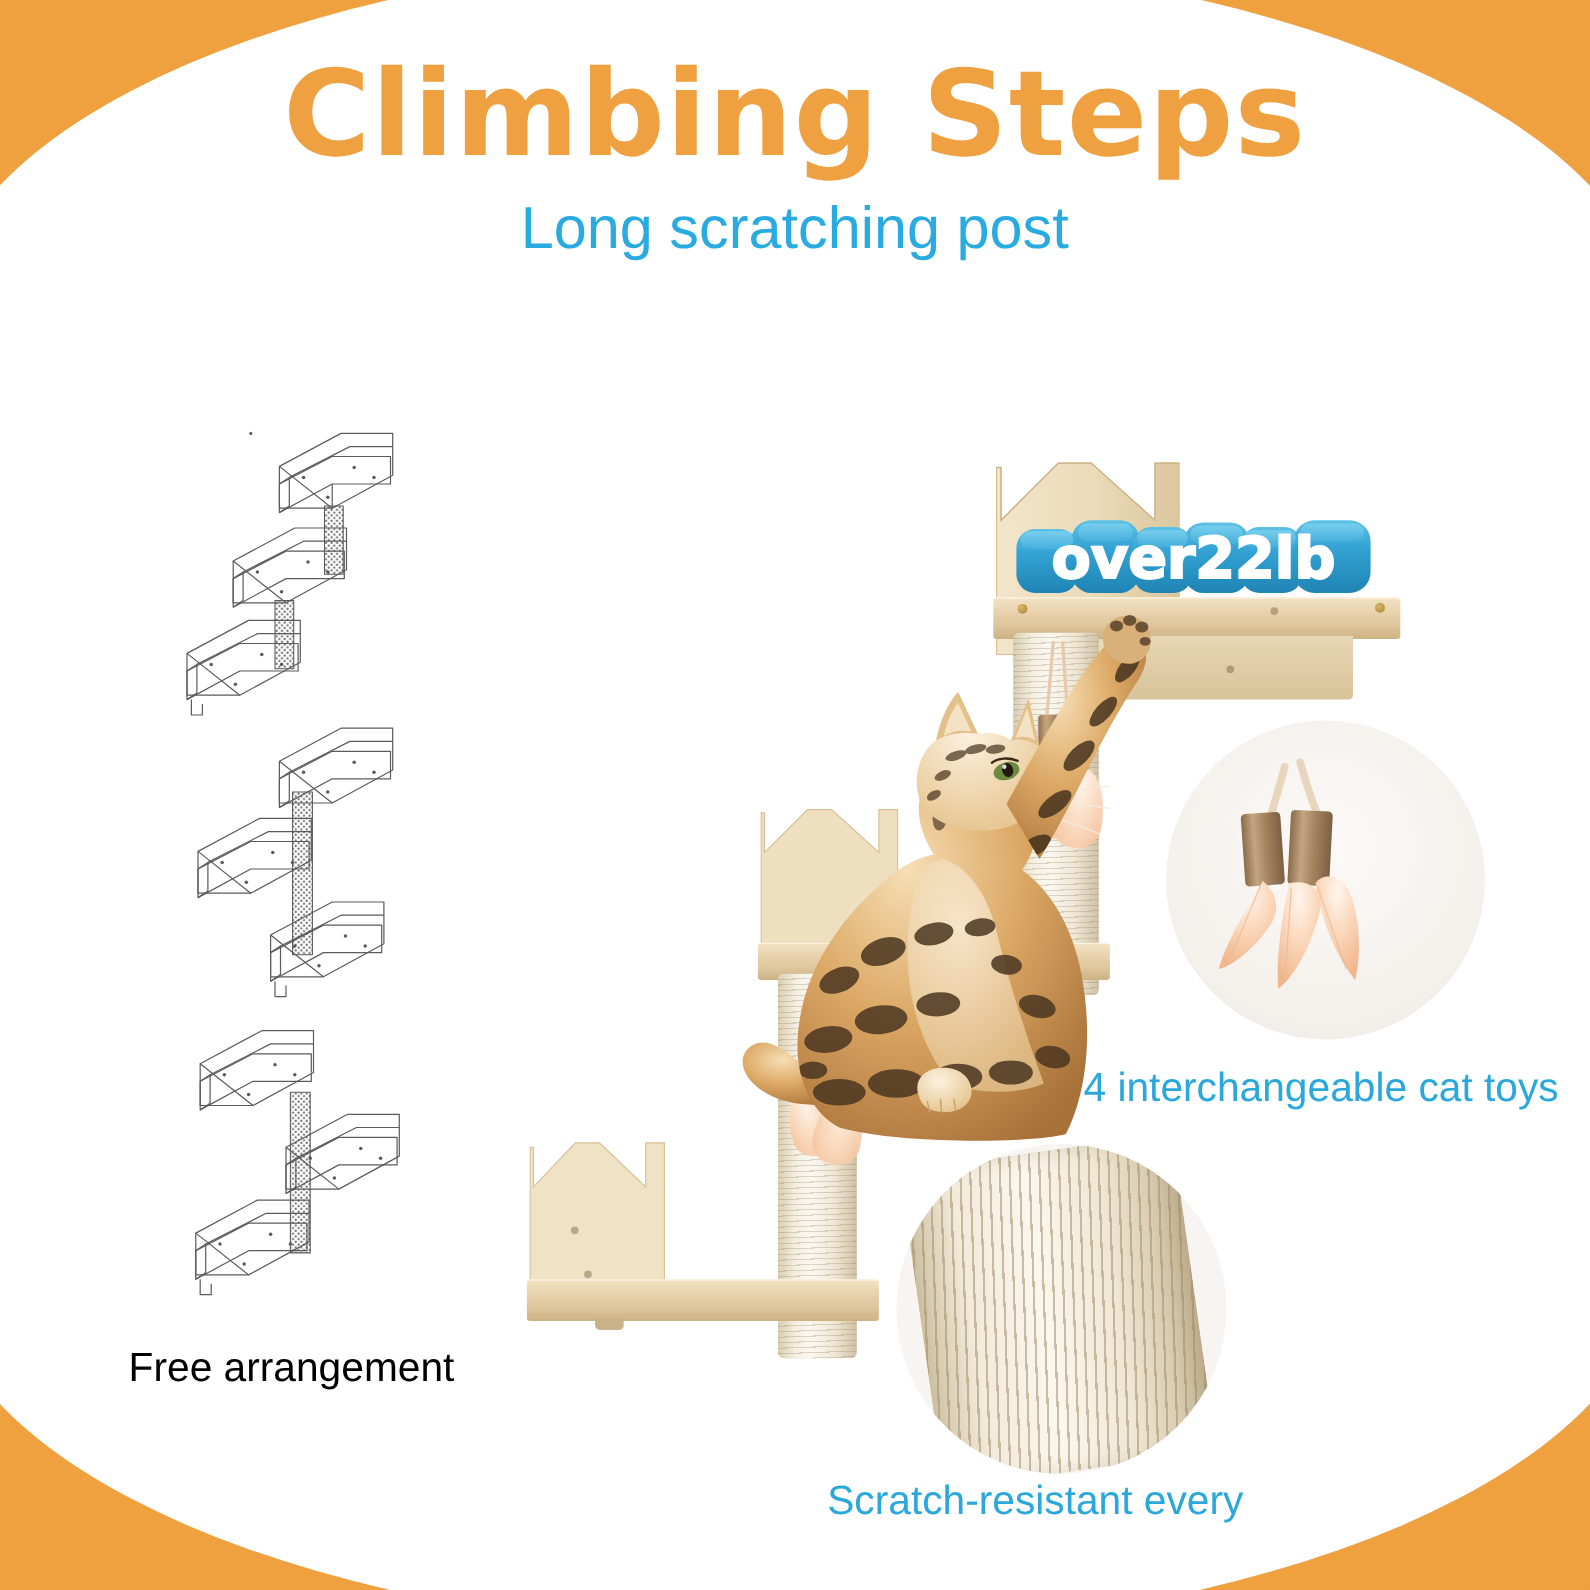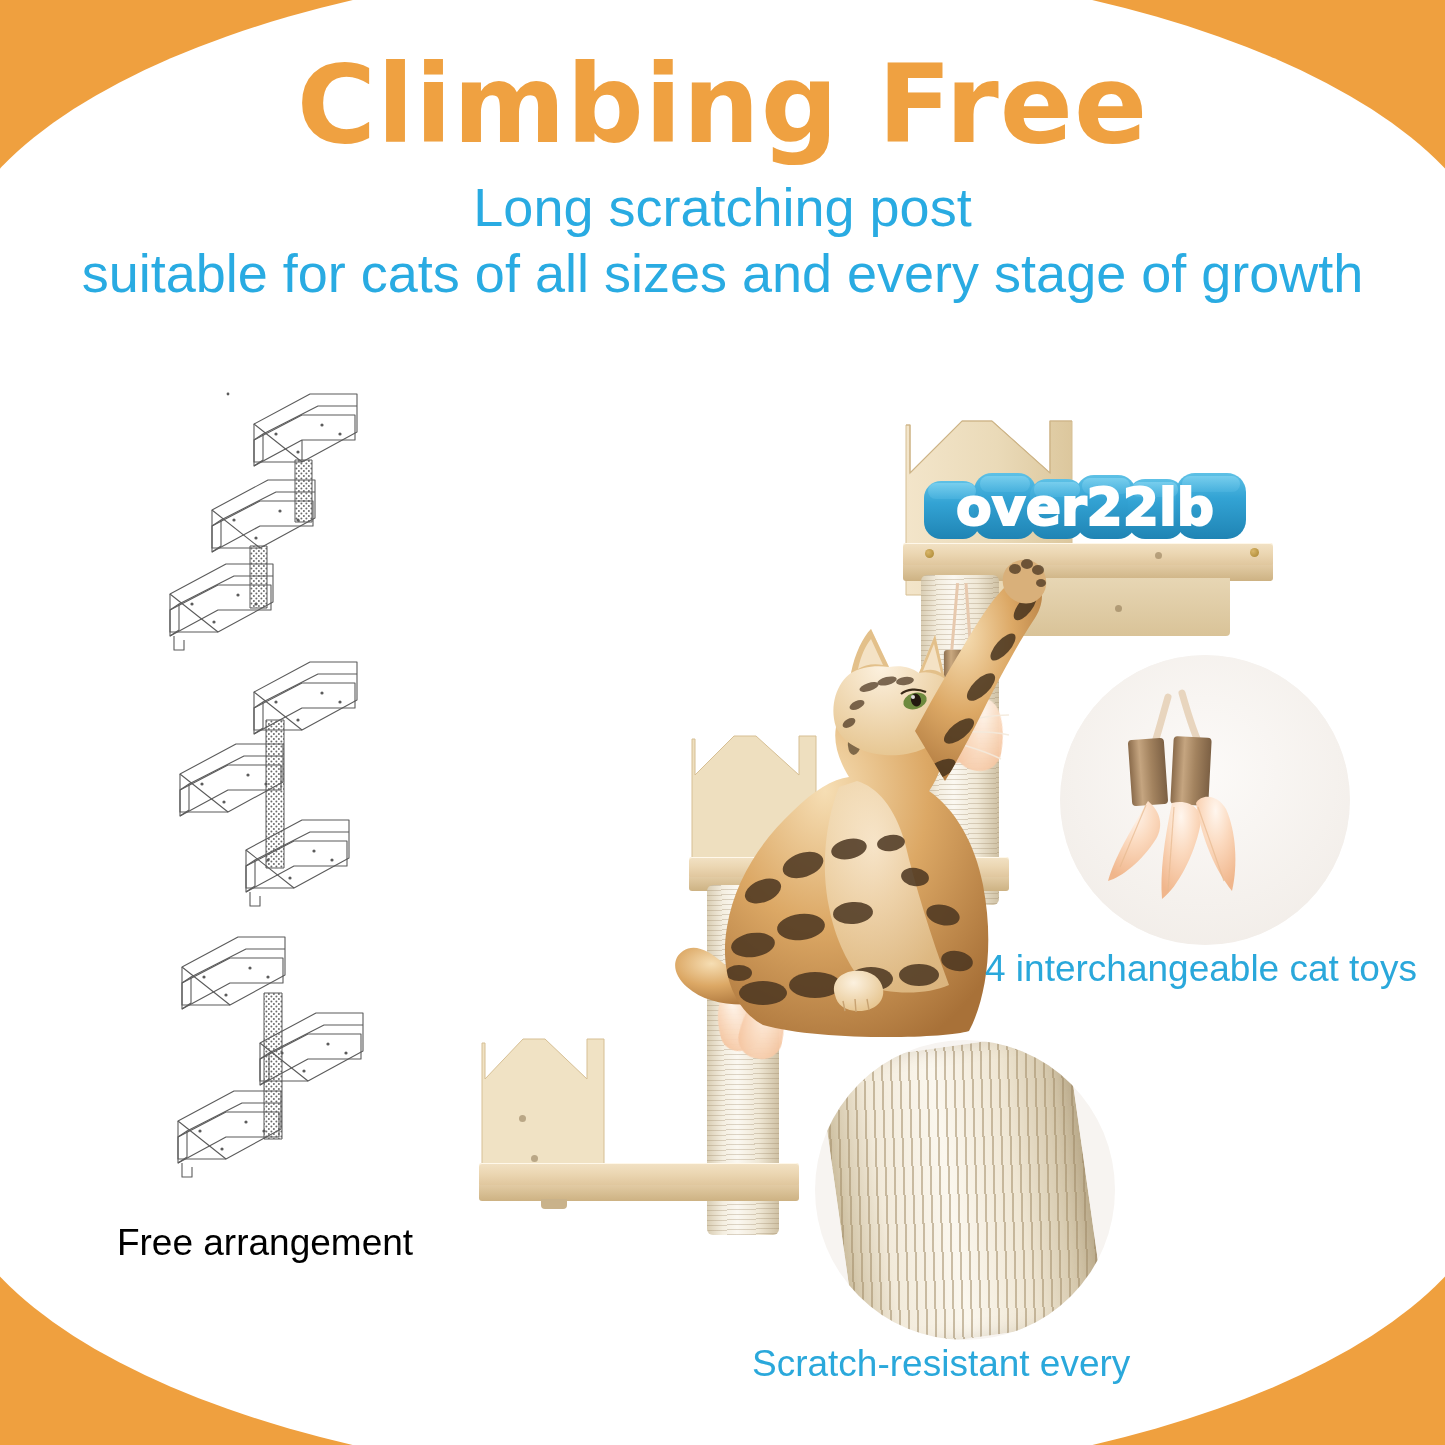--- a/index.html
+++ b/index.html
@@ -53,42 +53,41 @@
 
   
   #cat{position:absolute;left:188px;top:140px;width:420px;height:520px;}
 
   
   .inset{position:absolute;border-radius:50%;overflow:hidden;z-index:5;
          background:#F7F4F1;}
   #inset-toys{left:1060px;top:655px;width:290px;height:290px;}
   #inset-sisal{left:815px;top:1040px;width:300px;height:300px;}
   .inset-caption{position:absolute;color:#2AA8DB;font-size:37px;z-index:6;white-space:nowrap;}
-  #caption-toys{left:985px;top:948px;}
+  #caption-toys{left:985px;top:968px;}
   #caption-sisal{left:752px;top:1343px;}
 
   #sisal-roll{position:absolute;left:22px;top:6px;width:250px;height:292px;
      border-radius:14px;transform:rotate(-8deg);
      background:
        repeating-linear-gradient(96deg,rgba(163,142,106,.55) 0 2px,rgba(255,255,255,0) 2px 9px),
        linear-gradient(90deg,#CFC1A2 0%,#F2EADA 18%,#FBF7EE 45%,#EFE6D3 72%,#C9BA9A 100%);
      box-shadow:inset -10px 0 18px rgba(140,120,90,.25);}
 </style>
 </head>
 <body>
 
 <div id="frame">
   <div id="inner-card"></div>
 </div>
 
 <div id="header">
-  <div id="title">Climbing Free</div>
+  <div id="title">Climbing Steps</div>
   <div id="subtitle">
     <div>Long scratching post</div>
-    <div>suitable for cats of all sizes and every stage of growth</div>
   </div>
 </div>
 
 <div class="diagram" id="diagram-1">
   <svg width="280" height="280" viewBox="0 0 280 280">
     <defs>
       <pattern id="mesh1" width="5" height="5" patternUnits="userSpaceOnUse">
         <circle cx="1.4" cy="1.4" r="1.0" fill="#6a6a6a"></circle>
         <circle cx="3.9" cy="3.9" r="1.0" fill="#6a6a6a"></circle>
       </pattern>

